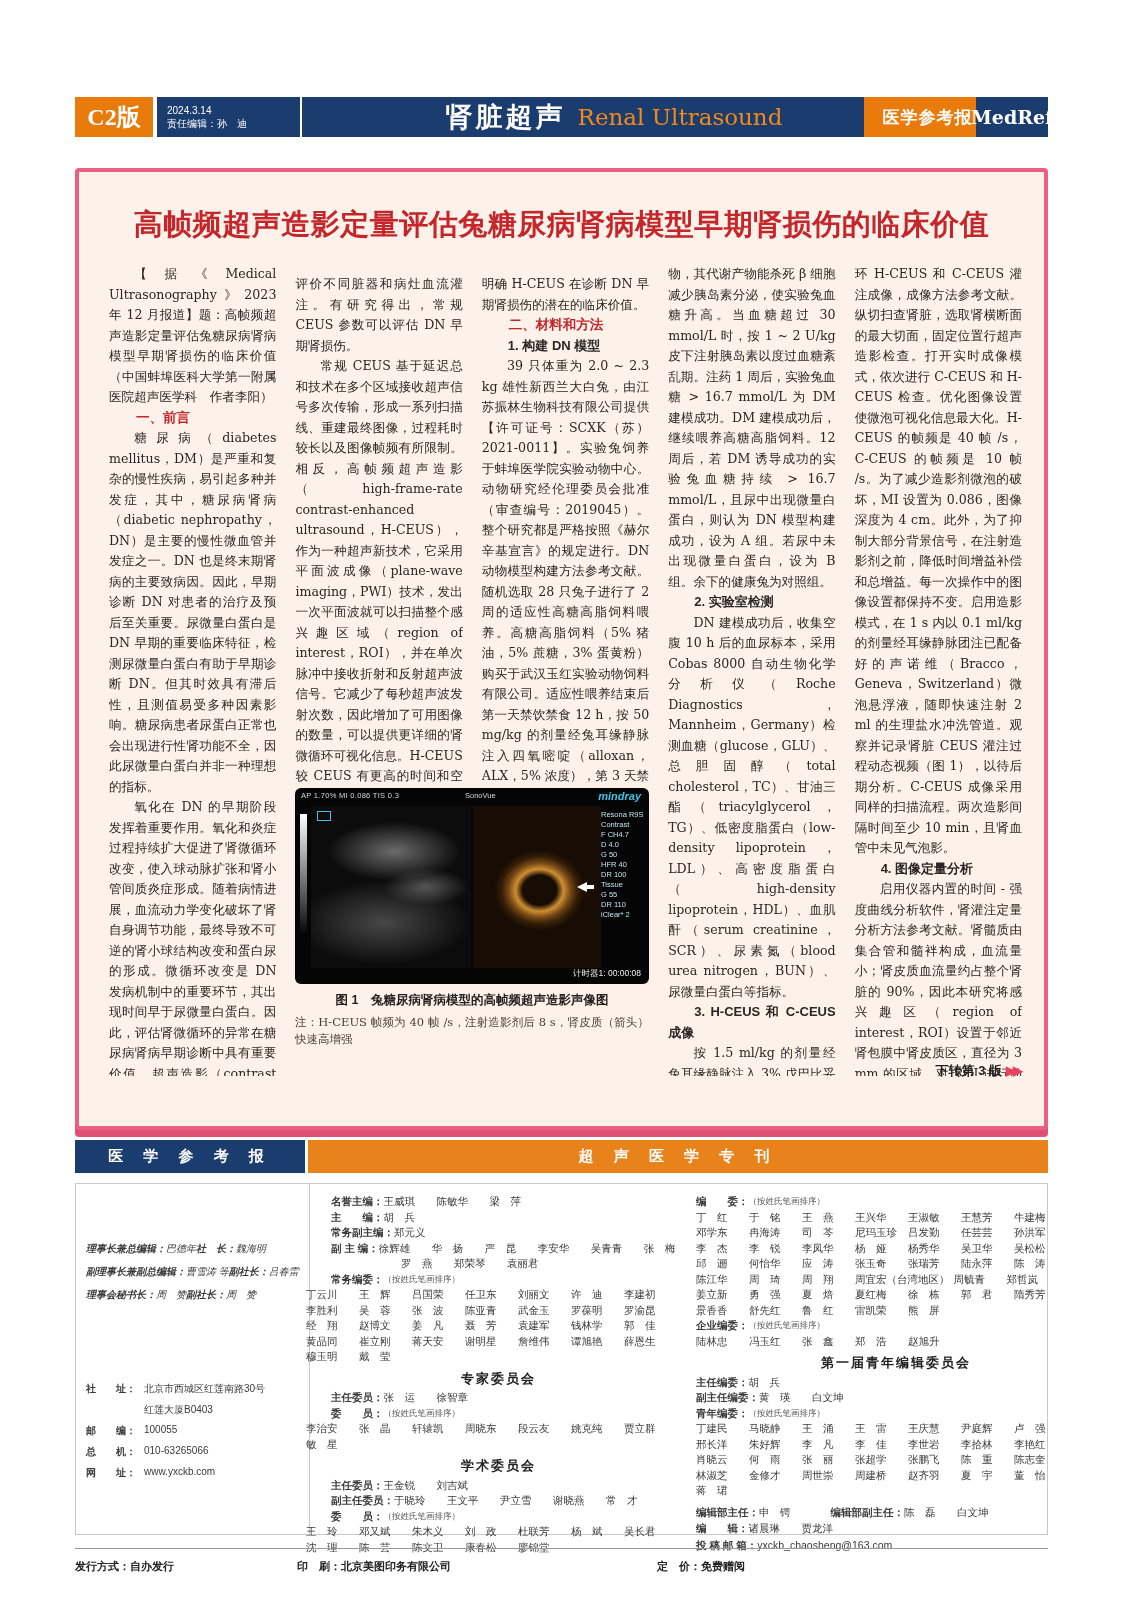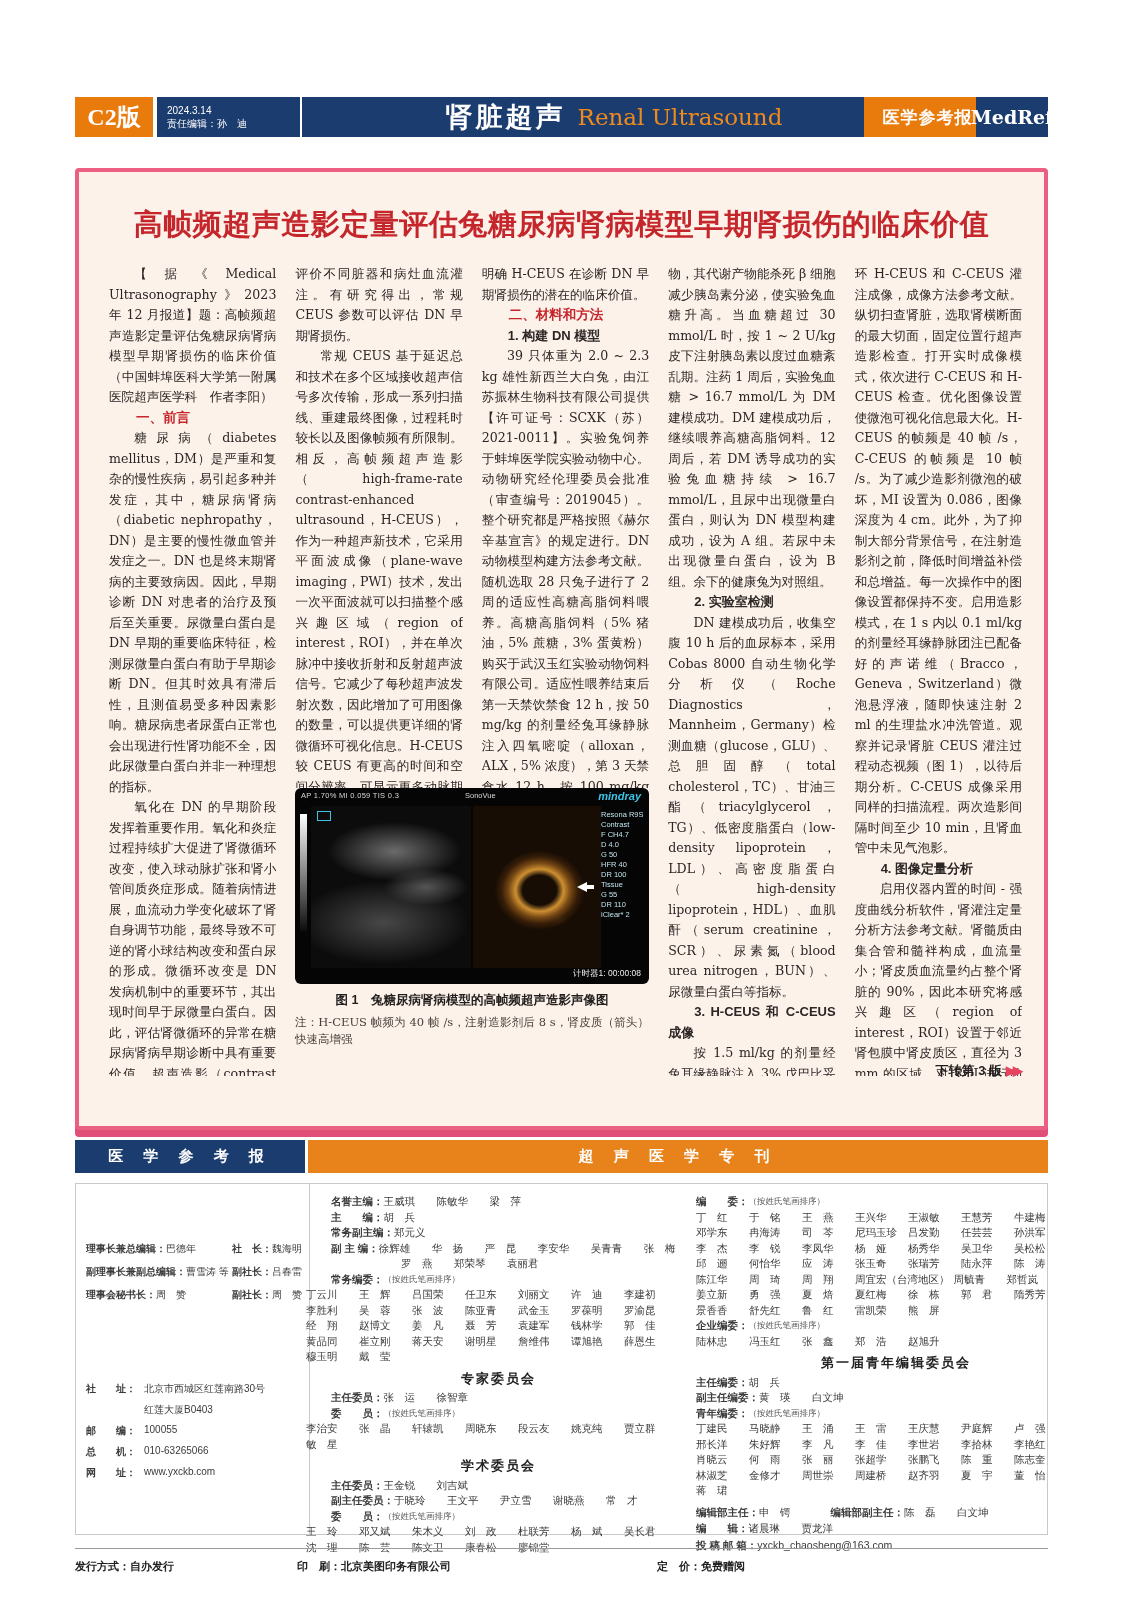--- a/index.html
+++ b/index.html
@@ -19,21 +19,21 @@
   .brandcn{left:864px;width:127px;font-family:"Liberation Sans",sans-serif;font-size:17px;font-weight:bold;letter-spacing:1px;}
   .brandev{left:976px;width:72px;font-size:19px;font-weight:bold;}
   
   .article{position:absolute;left:75px;top:168px;width:973px;height:962px;background:#fcf2e9;
            border:4px solid #ea5f82;border-radius:4px;box-shadow:0 7px 0 #df4f77;box-sizing:border-box;}
   .art-title{position:absolute;left:0;right:0;top:33px;text-align:center;
              font-family:"Liberation Sans","DejaVu Sans",sans-serif;font-weight:bold;
              font-size:29px;color:#c5262c;letter-spacing:0.5px;}
   .cols{position:absolute;left:30px;top:92px;width:913px;height:812px;display:flex;gap:19px;}
   .col{flex:1;overflow:hidden;font-size:12.6px;line-height:20.5px;text-align:justify;max-height:812px;}
-  .col.short{max-height:524px;}
+  .col.short{max-height:524px;margin-top:10px;}
   .col p{margin:0;text-indent:2em;}
   .col p.pc{text-indent:0;}
   .col p.hr{color:#c5262c;font-weight:bold;font-family:"Liberation Sans",sans-serif;font-size:13.5px;}
   .col p.hb{font-weight:bold;font-family:"Liberation Sans",sans-serif;font-size:13px;}
   .continued{position:absolute;right:2px;bottom:-4px;font-family:"Liberation Sans",sans-serif;
              font-weight:bold;font-size:13px;color:#221e1e;}
   .continued .arr{color:#e8425f;margin-left:4px;letter-spacing:-3px;}
   
   .figure{position:absolute;left:186px;top:524px;width:354px;}
   .us{position:relative;width:354px;height:196px;background:#050505;border-radius:6px;overflow:hidden;
@@ -65,21 +65,21 @@
   
   .bmbar{position:absolute;top:1140px;height:33px;display:flex;align-items:center;justify-content:center;
          color:#fff;font-family:"Liberation Sans",sans-serif;font-weight:bold;font-size:15px;letter-spacing:8px;}
   .bmbar.blue{left:75px;width:230px;background:#1b3c6e;}
   .bmbar.orange{left:308px;width:740px;background:#e8821a;}
   
   .bbox{position:absolute;left:75px;top:1183px;width:973px;height:352px;border:1px solid #c9c9c9;
         box-sizing:border-box;font-family:"Liberation Sans",sans-serif;color:#3a3a3a;}
   .bdiv{position:absolute;left:233px;top:0;bottom:0;width:1px;background:#c9c9c9;}
   .office{position:absolute;left:10px;top:58px;width:216px;font-size:10px;}
-  .orow{display:flex;justify-content:space-between;margin-bottom:9px;white-space:nowrap;}
+  .orow{display:flex;margin-bottom:9px;white-space:nowrap;font-style:italic;}
   .orow b{font-weight:bold;}
   .contact{position:absolute;left:10px;top:198px;width:216px;font-size:10px;}
   .crow{display:flex;margin-bottom:7px;white-space:nowrap;}
   .crow .cl{width:58px;font-weight:bold;flex:none;}
   .crow .cv{font-weight:normal;}
   .crow.cont .cv{padding-left:58px;}
   .bm-left{position:absolute;left:230px;top:10px;width:385px;font-size:10.5px;line-height:14.5px;}
   .bm-right{position:absolute;left:620px;top:10px;width:400px;font-size:10.5px;line-height:14.5px;}
   .lblrow{display:flex;white-space:nowrap;margin-bottom:1px;}
   .bm-left .lblrow{padding-left:25px;}
@@ -145,21 +145,21 @@
           <p class="p">按 1.5 ml/kg 的剂量经兔耳缘静脉注入 3% 戊巴比妥钠以诱导和维持动物麻醉。脱净兔左侧腰背部毛发，麻醉完全后右侧卧位固定于操作台。采用彩色多普勒超声诊断仪（Resona R9S，Mindray Medical Company，中国，深圳），使用具有 2.5 ~ 9 MHz 传输频率的 L9-3U 线性探头进行肾微循</p>
         </div>
       <div class="col">
           <p class="pc">环 H-CEUS 和 C-CEUS 灌注成像，成像方法参考文献。纵切扫查肾脏，选取肾横断面的最大切面，固定位置行超声造影检查。打开实时成像模式，依次进行 C-CEUS 和 H-CEUS 检查。优化图像设置使微泡可视化信息最大化。H-CEUS 的帧频是 40 帧 /s，C-CEUS 的帧频是 10 帧 /s。为了减少造影剂微泡的破坏，MI 设置为 0.086，图像深度为 4 cm。此外，为了抑制大部分背景信号，在注射造影剂之前，降低时间增益补偿和总增益。每一次操作中的图像设置都保持不变。启用造影模式，在 1 s 内以 0.1 ml/kg 的剂量经耳缘静脉团注已配备好的声诺维（Bracco，Geneva，Switzerland）微泡悬浮液，随即快速注射 2 ml 的生理盐水冲洗管道。观察并记录肾脏 CEUS 灌注过程动态视频（图 1），以待后期分析。C-CEUS 成像采用同样的扫描流程。两次造影间隔时间至少 10 min，且肾血管中未见气泡影。</p>
           <p class="hb">4. 图像定量分析</p>
           <p class="p">启用仪器内置的时间 - 强度曲线分析软件，肾灌注定量分析方法参考文献。肾髓质由集合管和髓袢构成，血流量小；肾皮质血流量约占整个肾脏的 90%，因此本研究将感兴趣区（region of interest，ROI）设置于邻近肾包膜中肾皮质区，直径为 3 mm 的区域。对 ROI 进行动态量化分析，自动生成时间 - 强度曲线（time-intensity curve，TIC），获取 ROI 的超声造影相关定量参数。包括始增时间（arrival time，</p>
         </div>
 
       <div class="figure">
         <div class="us">
-          <div class="us-top">AP 1.70%  MI 0.059  TIS 0.3</div>
+          <div class="us-top">AP 1.70%  MI 0.086  TIS 0.3</div>
           <div class="us-agent">SonoVue</div>
           <div class="us-logo">mindray</div>
           <div class="us-gray"></div>
           <div class="us-b">
             <div class="us-roi"></div>
           </div>
           <div class="us-c">
             <div class="us-arrow"></div>
           </div>
           <div class="us-params">

